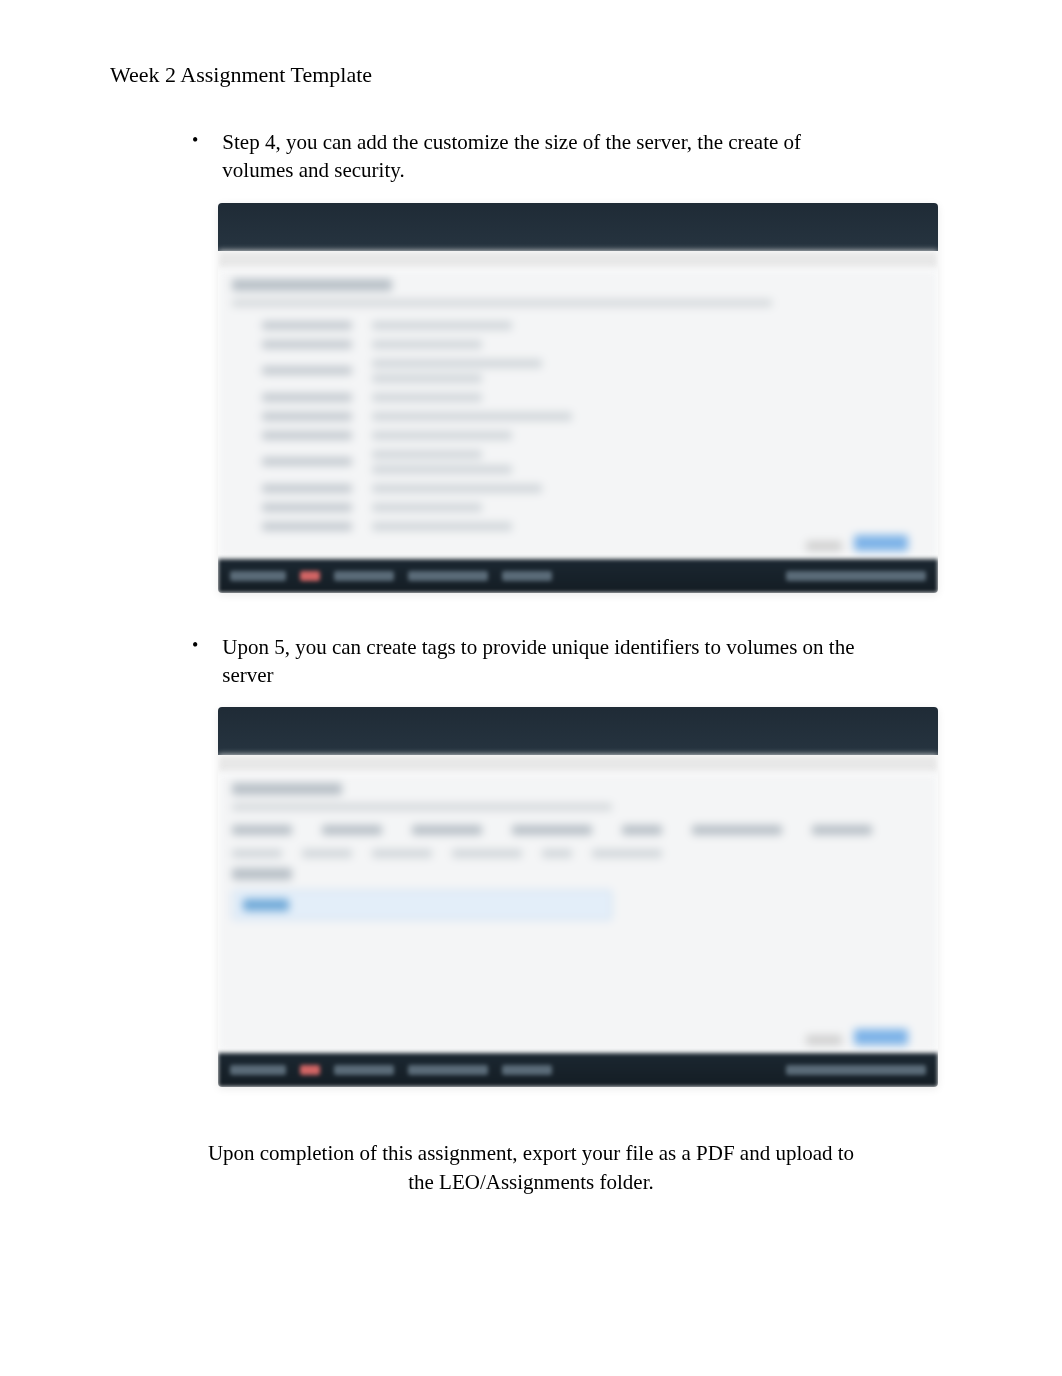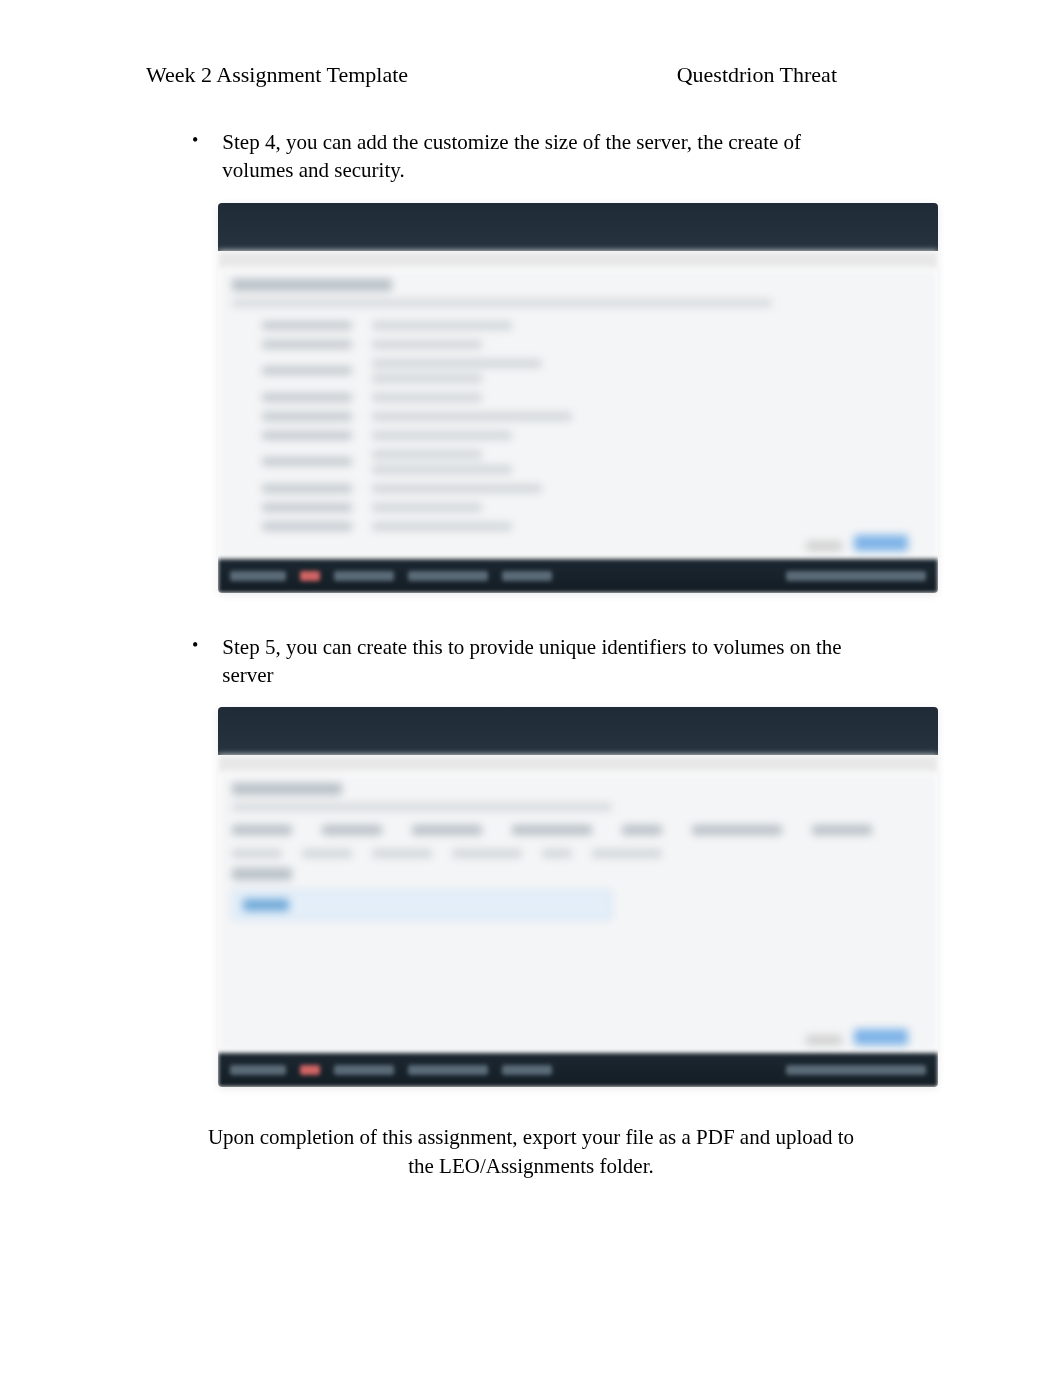--- a/index.html
+++ b/index.html
@@ -16,21 +16,20 @@
       color: #000;
     }
     .header {
       display: flex;
       justify-content: space-between;
       padding: 62px 110px 0 110px;
       font-size: 22px;
     }
     .header-left {
       font-weight: normal;
-      margin-left: 36px;
     }
     .header-right {
       padding-right: 115px;
       font-weight: normal;
     }
     .content {
       padding: 0 110px;
     }
     .bullet-item {
       display: flex;
@@ -178,33 +177,32 @@
       display: flex;
       gap: 30px;
       margin-top: 4px;
     }
     .ss2-col {
       height: 10px;
       background: #b8c0c7;
       border-radius: 2px;
     }
     .footer-text {
-      margin-top: 36px;
+      margin-top: 52px;
       text-align: center;
       font-size: 21px;
       line-height: 1.35;
       padding: 0 90px;
     }
   </style>
 </head>
 <body>
 
 <div class="header">
   <div class="header-left">Week 2 Assignment Template</div>
-  <div class="header-right">Questdrion Threat</div>
 </div>
 
 <div class="content">
 
   <div class="bullet-item">
     <span class="bullet">•</span>
     <span class="bullet-text">Step 4, you can add the customize the size of the server, the create of volumes and security.</span>
   </div>
 
   <div class="screenshot">
@@ -267,21 +265,21 @@
       <div class="footer-blob b2"></div>
       <div class="footer-blob b3"></div>
       <div class="footer-blob b4"></div>
       <div class="footer-blob b5"></div>
       <div class="footer-blob b6"></div>
     </div>
   </div>
 
   <div class="bullet-item">
     <span class="bullet">•</span>
-    <span class="bullet-text">Step 5, you can create this to provide unique identifiers to volumes on the server</span>
+    <span class="bullet-text">Upon 5, you can create tags to provide unique identifiers to volumes on the server</span>
   </div>
 
   <div class="screenshot">
     <div class="screenshot-top"></div>
     <div class="screenshot-tabs"></div>
     <div class="screenshot-body ss2-body">
       <div class="fake-heading" style="width:110px;"></div>
       <div class="fake-desc" style="width:380px;"></div>
       <div class="ss2-columns">
         <div class="ss2-col" style="width:60px;"></div>

